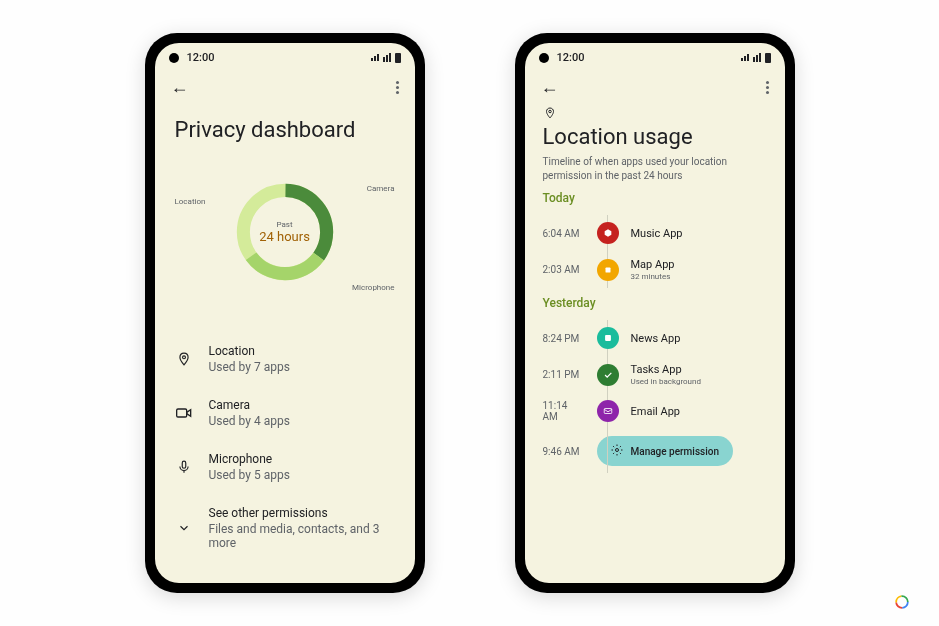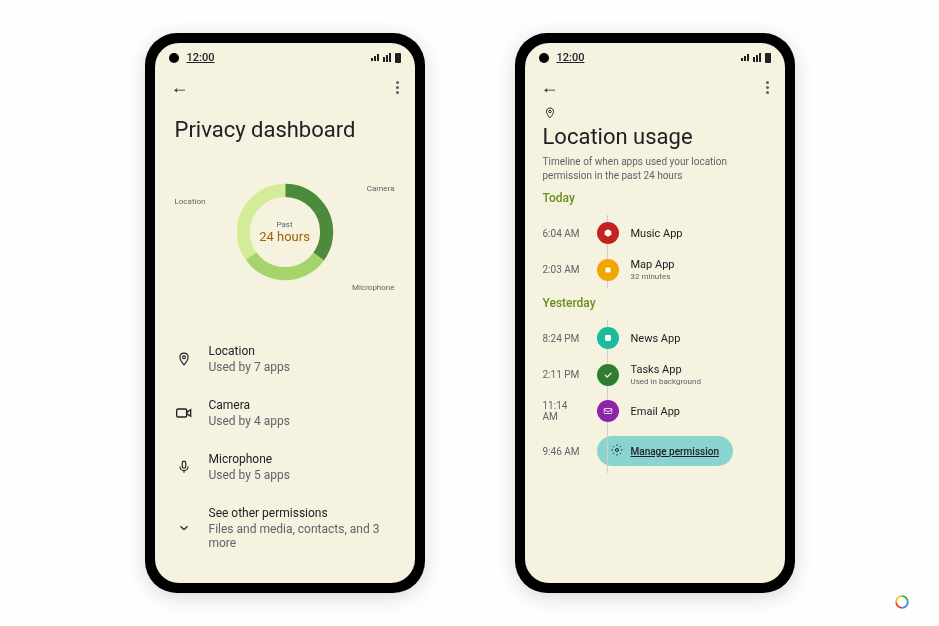--- a/index.html
+++ b/index.html
@@ -32,21 +32,20 @@
       position: relative;
     }
     .status-bar {
       display: flex;
       justify-content: space-between;
       align-items: center;
       padding: 8px 14px 4px;
       font-size: 11px;
       font-weight: 500;
       color: #202124;
-      text-decoration: underline;
     }
     .status-left { display: flex; align-items: center; gap: 8px; }
     .camera-hole {
       width: 10px;
       height: 10px;
       border-radius: 50%;
       background: #000;
     }
     .status-right { display: flex; align-items: center; gap: 4px; }
     .signal { display: flex; gap: 1px; align-items: flex-end; }
@@ -400,21 +399,21 @@
                 <path d="M3 8l9 6 9-6"></path>
               </svg>
           </span>
           <div class="app-text">
             <div class="app-name">Email App</div>
           </div>
         </div>
 
         <div class="timeline-item">
           <span class="timeline-time">9:46 AM</span>
-          <div class="manage-btn" style="margin-left:0;text-decoration:underline;">
+          <div class="manage-btn" style="margin-left:0;">
             <span>
               <svg width="12" height="12" viewBox="0 0 24 24" fill="none" stroke="#202124" stroke-width="2">
                   <circle cx="12" cy="12" r="3"></circle>
                   <path d="M12 1v3M12 20v3M4.2 4.2l2.1 2.1M17.7 17.7l2.1 2.1M1 12h3M20 12h3M4.2 19.8l2.1-2.1M17.7 6.3l2.1-2.1"></path>
                 </svg>
             </span>
             <span>Manage permission</span>
           </div>
         </div>
       </div>

